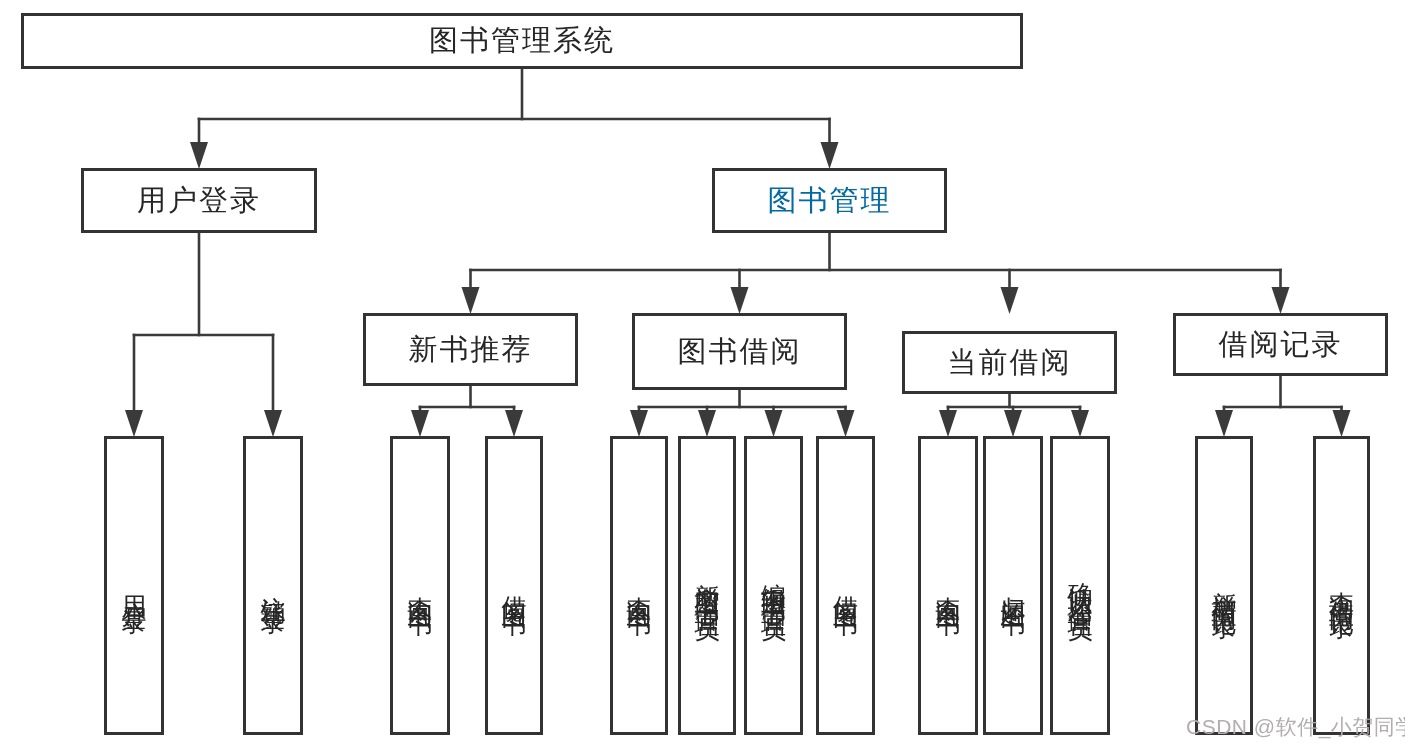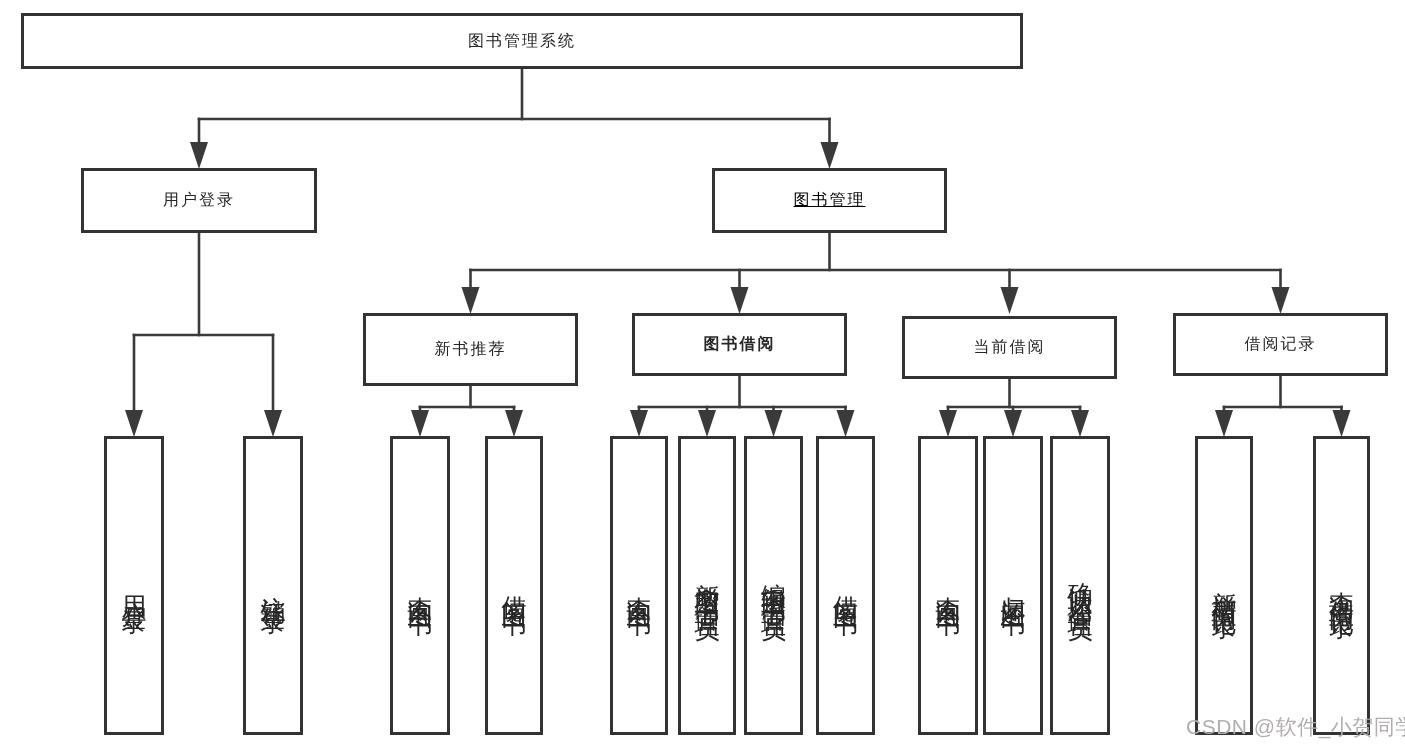--- a/index.html
+++ b/index.html
@@ -26,21 +26,21 @@
     position: absolute;
     box-sizing: border-box;
     background: #ffffff;
     border: 3px solid #333333;
     display: flex;
     align-items: center;
     justify-content: center;
     z-index: 2;
   }
   .node-h .node-label {
-    font-size: 16px;
+    font-size: 29px;
     letter-spacing: 2px;
     color: #262626;
     white-space: nowrap;
   }
   .node-v .node-label {
     writing-mode: vertical-rl;
     text-orientation: mixed;
     font-size: 25px;
     letter-spacing: 5px;
     line-height: 1;
@@ -115,29 +115,29 @@
       <polygon points="1332.5,410 1350.5,410 1341.5,437" fill="#3a3a3a"></polygon>
     </svg>
   <div id="nodes">
       <div class="node node-h" style="left: 21px; top: 13px; width: 1002px; height: 56px; border-color: rgb(51, 51, 51);">
         <span class="node-label" style="color: rgb(38, 38, 38);">图书管理系统</span>
       </div>
       <div class="node node-h" style="left: 81px; top: 168px; width: 236px; height: 65px; border-color: rgb(51, 51, 51);">
         <span class="node-label" style="color: rgb(38, 38, 38);">用户登录</span>
       </div>
       <div class="node node-h" style="left: 712px; top: 168px; width: 235px; height: 65px; border-color: rgb(51, 51, 51);">
-        <span class="node-label" style="color: #000000; text-decoration: underline;">图书管理</span>
+        <span class="node-label" style="color: #0369a1;">图书管理</span>
       </div>
       <div class="node node-h" style="left: 363px; top: 313px; width: 215px; height: 73px; border-color: rgb(51, 51, 51);">
         <span class="node-label" style="color: rgb(38, 38, 38);">新书推荐</span>
       </div>
-      <div class="node node-h" style="left: 632px; top: 313px; width: 215px; height: 63px; border-color: rgb(51, 51, 51); font-weight: bold;">
+      <div class="node node-h" style="left: 632px; top: 313px; width: 215px; height: 77px; border-color: rgb(51, 51, 51);">
         <span class="node-label" style="color: rgb(38, 38, 38);">图书借阅</span>
       </div>
-      <div class="node node-h" style="left: 902px; top: 316px; width: 215px; height: 63px; border-color: rgb(51, 51, 51);">
+      <div class="node node-h" style="left: 902px; top: 331px; width: 215px; height: 63px; border-color: rgb(51, 51, 51);">
         <span class="node-label" style="color: rgb(38, 38, 38);">当前借阅</span>
       </div>
       <div class="node node-h" style="left: 1173px; top: 313px; width: 215px; height: 63px; border-color: rgb(51, 51, 51); align-items: center;">
         <span class="node-label" style="color: rgb(38, 38, 38);">借阅记录</span>
       </div>
       <div class="node node-v" style="left: 104px; top: 436px; width: 60px; height: 299px; border-color: rgb(51, 51, 51);">
         <span class="node-label" style="color: rgb(38, 38, 38);">用户登录</span>
       </div>
       <div class="node node-v" style="left: 243px; top: 436px; width: 60px; height: 299px; border-color: rgb(51, 51, 51);">
         <span class="node-label" style="color: rgb(38, 38, 38);">注销登录</span>

